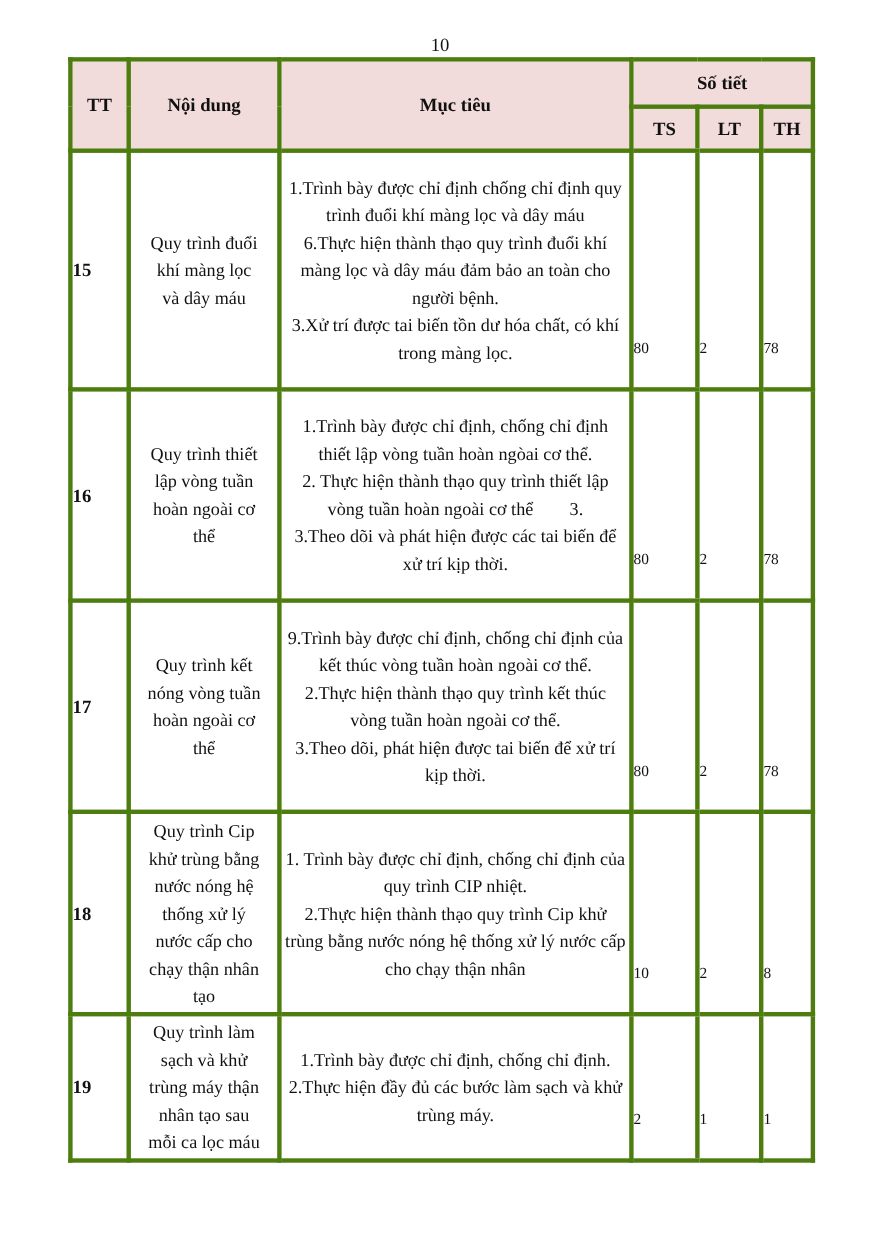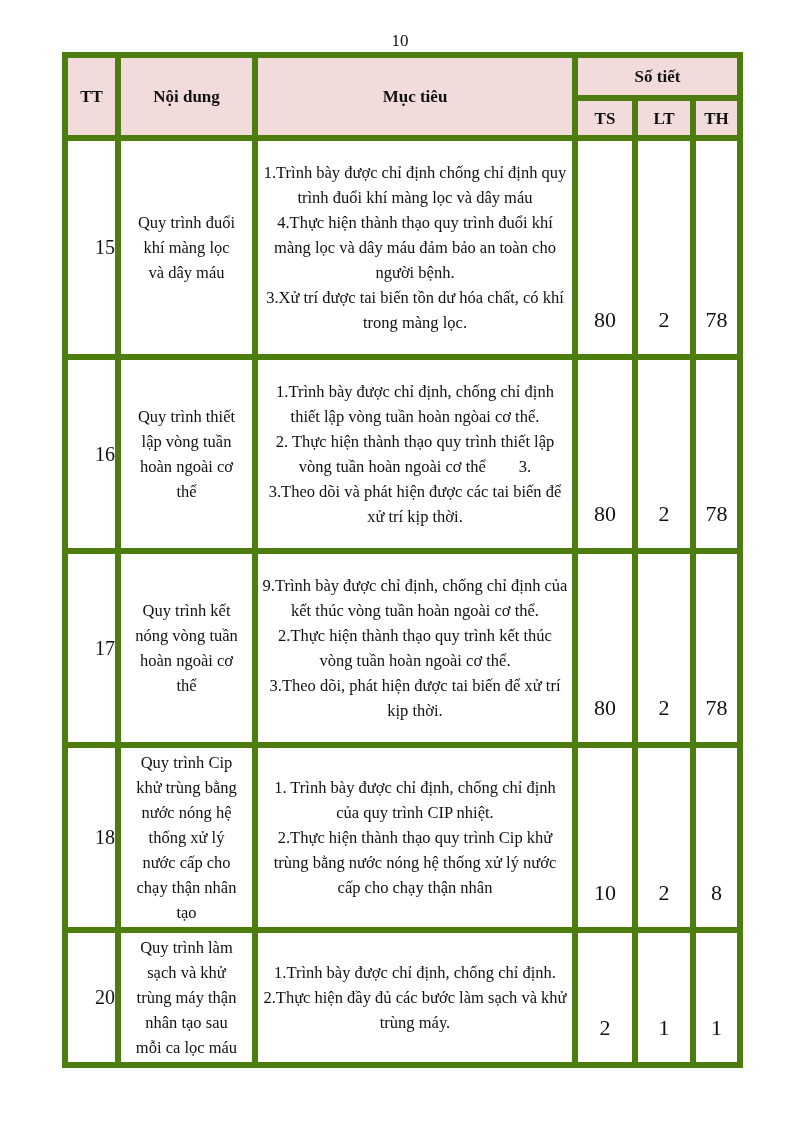--- a/index.html
+++ b/index.html
@@ -22,59 +22,59 @@
   }
   table.doc-table {
     border-collapse: collapse;
     table-layout: fixed;
     width: 675px;
     margin-left: 62px;
     margin-top: 0;
     border: 2px solid #151515;
   }
   .doc-table th, .doc-table td {
-    border: 6px solid #4d7c0f;
+    border: 4px solid #4d7c0f;
     font-size: 16.5px;
     line-height: 25px;
     overflow: hidden;
   }
   .doc-table thead th {
     background: var(--header-bg, #f2dcdb);
     font-weight: bold;
     text-align: center;
     vertical-align: middle;
     font-size: 17px;
   }
   thead tr.hdr-top { height: 43px; }
   thead tr.hdr-sub { height: 40px; }
   tbody tr.r15 { height: 170px; }
   tbody tr.r16 { height: 180px; }
   tbody tr.r17 { height: 157px; }
   tbody tr.r18 { height: 184px; }
   tbody tr.r19 { height: 117px; }
   td.tt-cell {
-    text-align: right;
+    text-align: left;
     vertical-align: middle;
-    font-size: 20px;
+    font-size: 17px;
+    font-weight: bold;
   }
   td.nd-cell {
     text-align: center;
     vertical-align: middle;
     padding: 2px 14px;
   }
   td.mt-cell {
     text-align: center;
     vertical-align: middle;
     padding: 19px 3px;
   }
   td.num-cell {
-    text-align: center;
     vertical-align: bottom;
     padding-bottom: 22px;
-    font-size: 22px;
+    font-size: 14px;
   }
   
   .gray-right { border-right: 2px solid var(--divider-gray, #8d8d8d) !important; }
   .obj-line { text-align: center; }
 </style>
 </head>
 <body>
 
 <div class="page">
 
@@ -102,21 +102,21 @@
         <th>TH</th>
       </tr>
     </thead>
     <tbody>
 
       <tr class="r15">
         <td class="tt-cell">15</td>
         <td class="nd-cell">Quy trình đuổi khí màng lọc và dây máu</td>
         <td class="mt-cell">
           <div class="obj-line">1.Trình bày được chỉ định chống chỉ định quy trình đuổi khí màng lọc và dây máu</div>
-          <div class="obj-line">4.Thực hiện thành thạo quy trình đuổi khí màng lọc và dây máu đảm bảo an toàn cho người bệnh.</div>
+          <div class="obj-line">6.Thực hiện thành thạo quy trình đuổi khí màng lọc và dây máu đảm bảo an toàn cho người bệnh.</div>
           <div class="obj-line">3.Xử trí được tai biến tồn dư hóa chất, có khí trong màng lọc.</div>
         </td>
         <td class="num-cell gray-right">80</td>
         <td class="num-cell">2</td>
         <td class="num-cell">78</td>
       </tr>
 
       <tr class="r16">
         <td class="tt-cell">16</td>
         <td class="nd-cell">Quy trình thiết lập vòng tuần hoàn ngoài cơ thể</td>
@@ -149,21 +149,21 @@
         <td class="mt-cell">
           <div class="obj-line">1. Trình bày được chỉ định, chống chỉ định của quy trình CIP nhiệt.</div>
           <div class="obj-line">2.Thực hiện thành thạo quy trình Cip khử trùng bằng nước nóng hệ thống xử lý nước cấp cho chạy thận nhân</div>
         </td>
         <td class="num-cell gray-right">10</td>
         <td class="num-cell">2</td>
         <td class="num-cell">8</td>
       </tr>
 
       <tr class="r19">
-        <td class="tt-cell">20</td>
+        <td class="tt-cell">19</td>
         <td class="nd-cell">Quy trình làm sạch và khử trùng máy thận nhân tạo sau mỗi ca lọc máu</td>
         <td class="mt-cell">
           <div class="obj-line">1.Trình bày được chỉ định, chống chỉ định.</div>
           <div class="obj-line">2.Thực hiện đầy đủ các bước làm sạch và khử trùng máy.</div>
         </td>
         <td class="num-cell gray-right">2</td>
         <td class="num-cell">1</td>
         <td class="num-cell">1</td>
       </tr>
 

